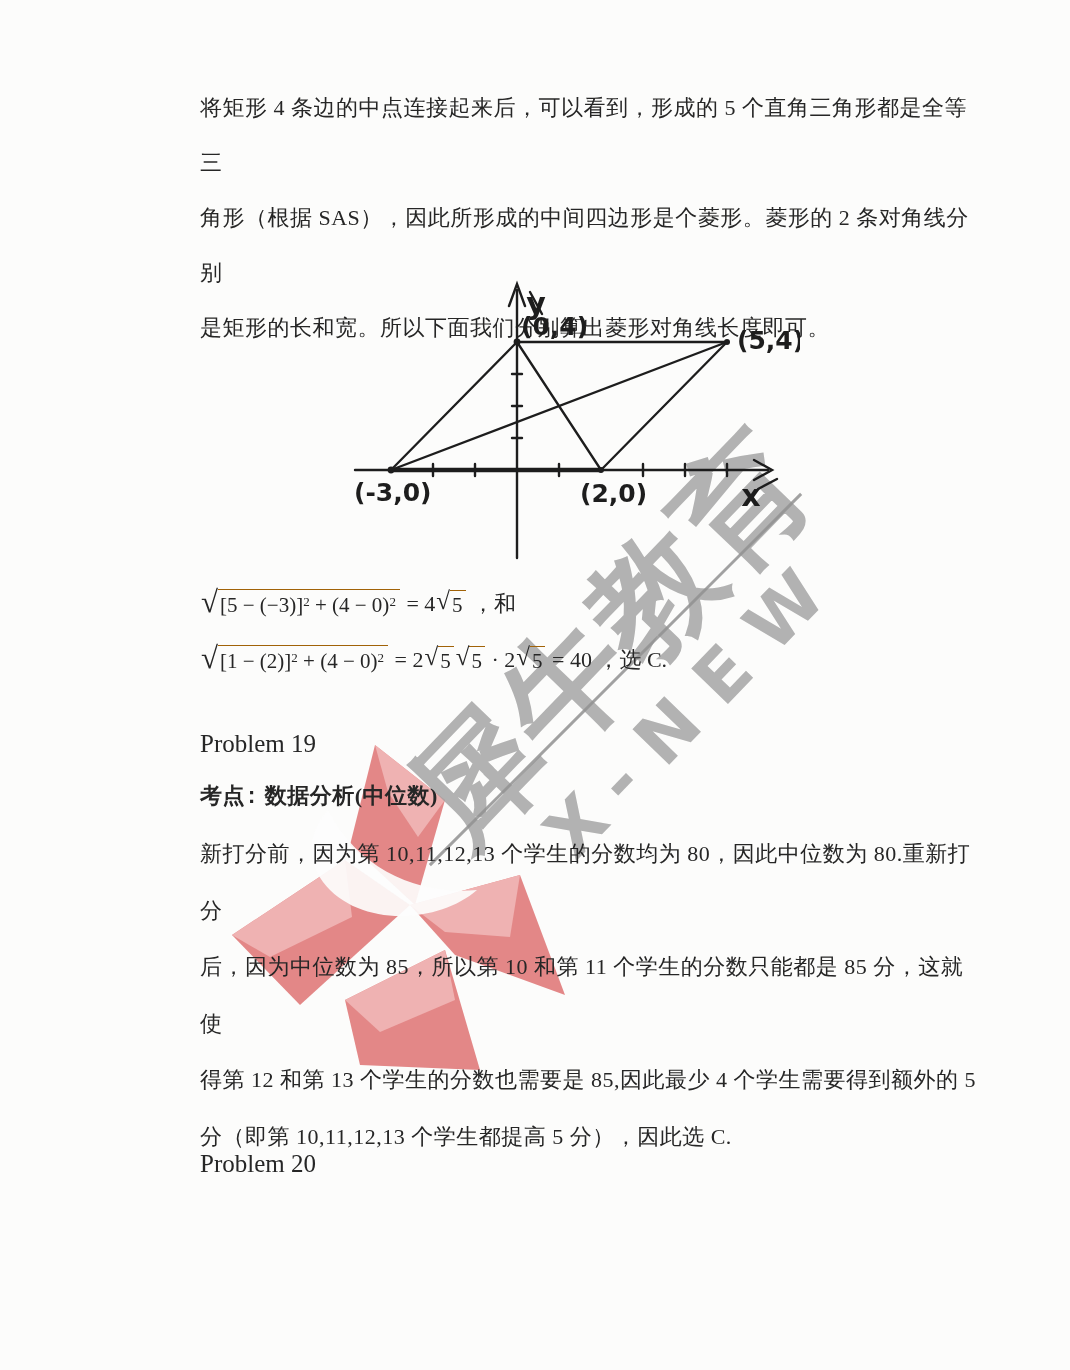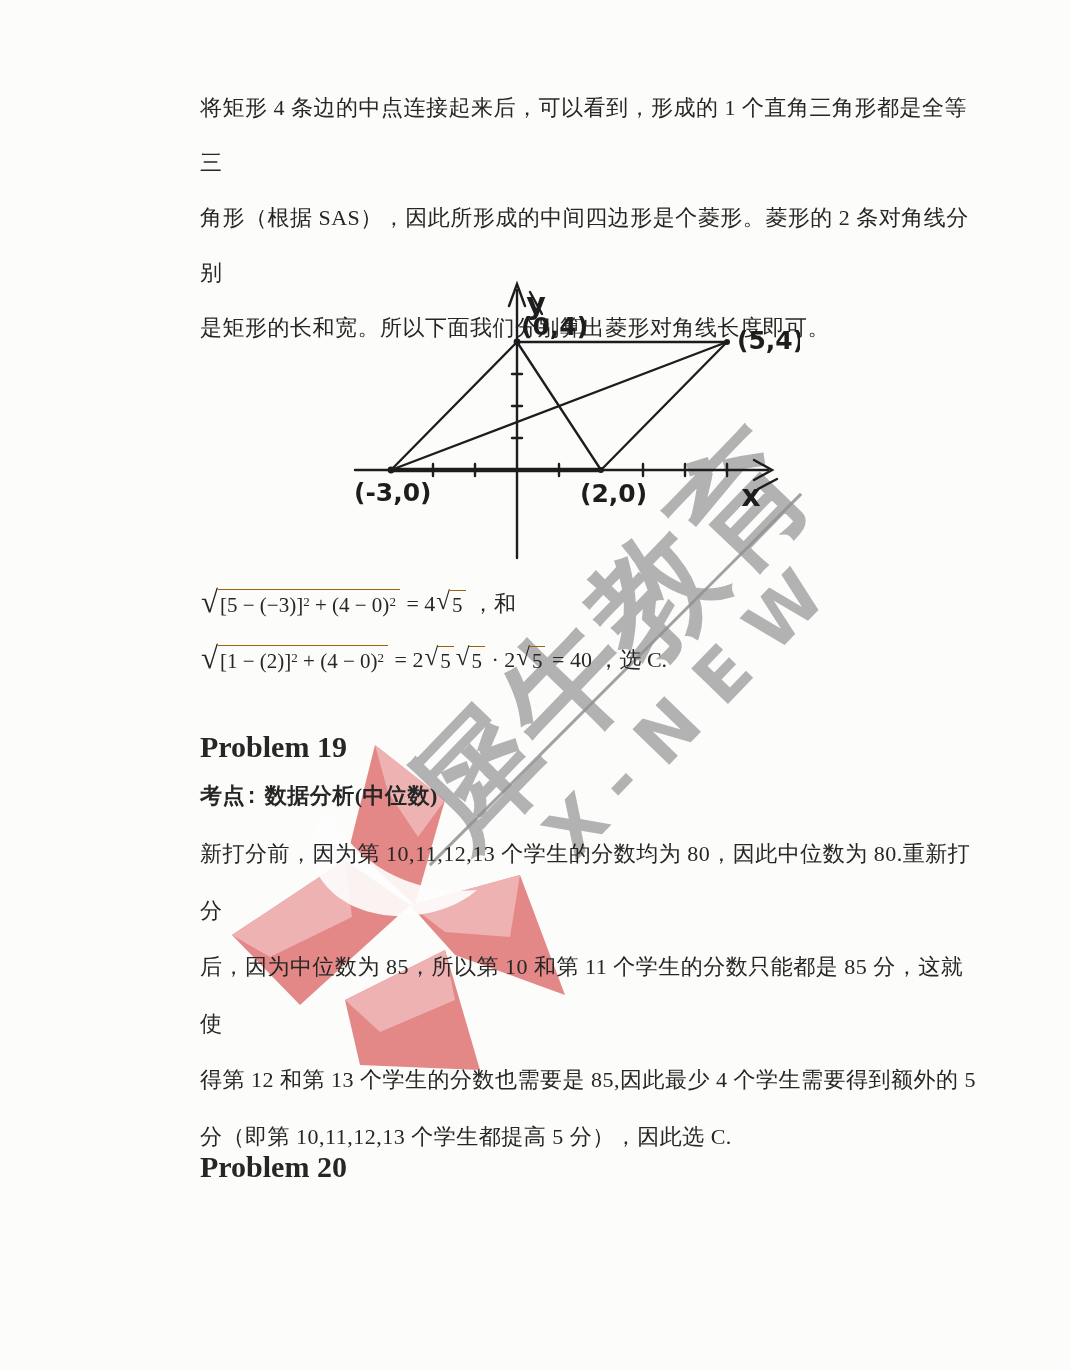--- a/index.html
+++ b/index.html
@@ -6,21 +6,21 @@
   .page{
     position:relative; width:1070px; height:1370px;
     background:#fcfcfb; overflow:hidden;
     font-family:"Liberation Serif","DejaVu Serif",serif;
     color:#262626;
   }
   
   .txt{position:absolute; z-index:3; font-size:22px; letter-spacing:.5px;}
   .para{line-height:55px;}
   .bold{font-weight:bold;font-family:Liberation Mono, monospace;}
-  .ptitle{font-weight:bold; font-size:30px; letter-spacing:0;}
+  .ptitle{font-weight:normal; font-size:25px; letter-spacing:0;}
   .kaodian{font-weight:bold; font-size:22px;}
   .fline{
     position:absolute; left:200px; z-index:3; height:54px;
     display:flex; align-items:center; font-size:22px; color:#262626;
   }
   .fline > span{white-space:pre;}
   
   .sqrt{display:inline-flex; align-items:flex-start; margin:0 1px;}
   .sqrt .rad{font-size:31px; line-height:1; transform:translateY(-3px); font-weight:400;}
   .sqrt .vinc{border-top:1px solid #a16207; padding:2px 4px 0 2px; font-size:21px; line-height:1.25; white-space:pre;}
@@ -60,21 +60,21 @@
       <polygon points="135,268 235,218 245,268 170,300" fill="#eda0a0"></polygon>
       <path d="M 118,78 C 150,140 210,163 267,158 C 228,192 148,196 113,150 C 93,122 102,96 118,78 Z" fill="#fdfdfd" opacity="0.92"></path>
     </g>
   </svg>
 
   <div class="wm wm-cn">犀牛教育</div>
   <div class="wm-slash"></div>
   <div class="wm wm-en">X-NEW</div>
 
   <div class="txt para" style="left:200px; top:80px; width:780px;">
-    <div>将矩形 4 条边的中点连接起来后，可以看到，形成的 1 个直角三角形都是全等三</div>
+    <div>将矩形 4 条边的中点连接起来后，可以看到，形成的 5 个直角三角形都是全等三</div>
     <div>角形（根据 SAS），因此所形成的中间四边形是个菱形。菱形的 2 条对角线分别</div>
     <div>是矩形的长和宽。所以下面我们分别算出菱形对角线长度即可。</div>
   </div>
 
   <svg class="diagram" width="470" height="310" viewBox="0 0 470 310">
 
     <g stroke="#1d1d1d" stroke-width="2.4" fill="none" stroke-linecap="round">
       <line x1="25" y1="202" x2="438" y2="202"></line>
       <line x1="187" y1="290" x2="187" y2="22"></line>
 

